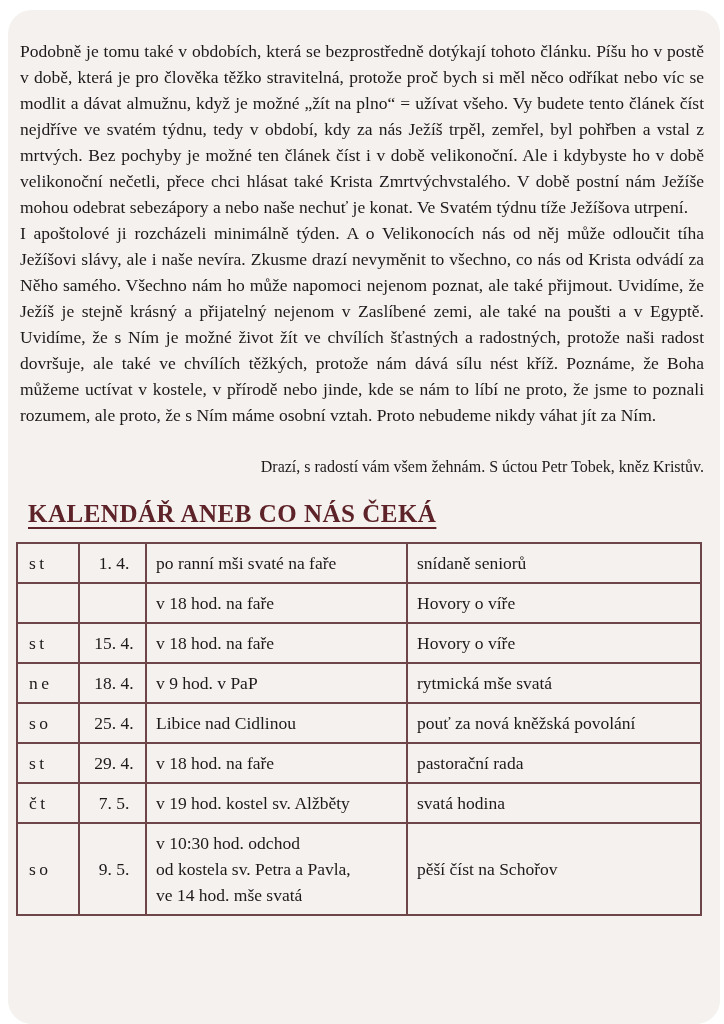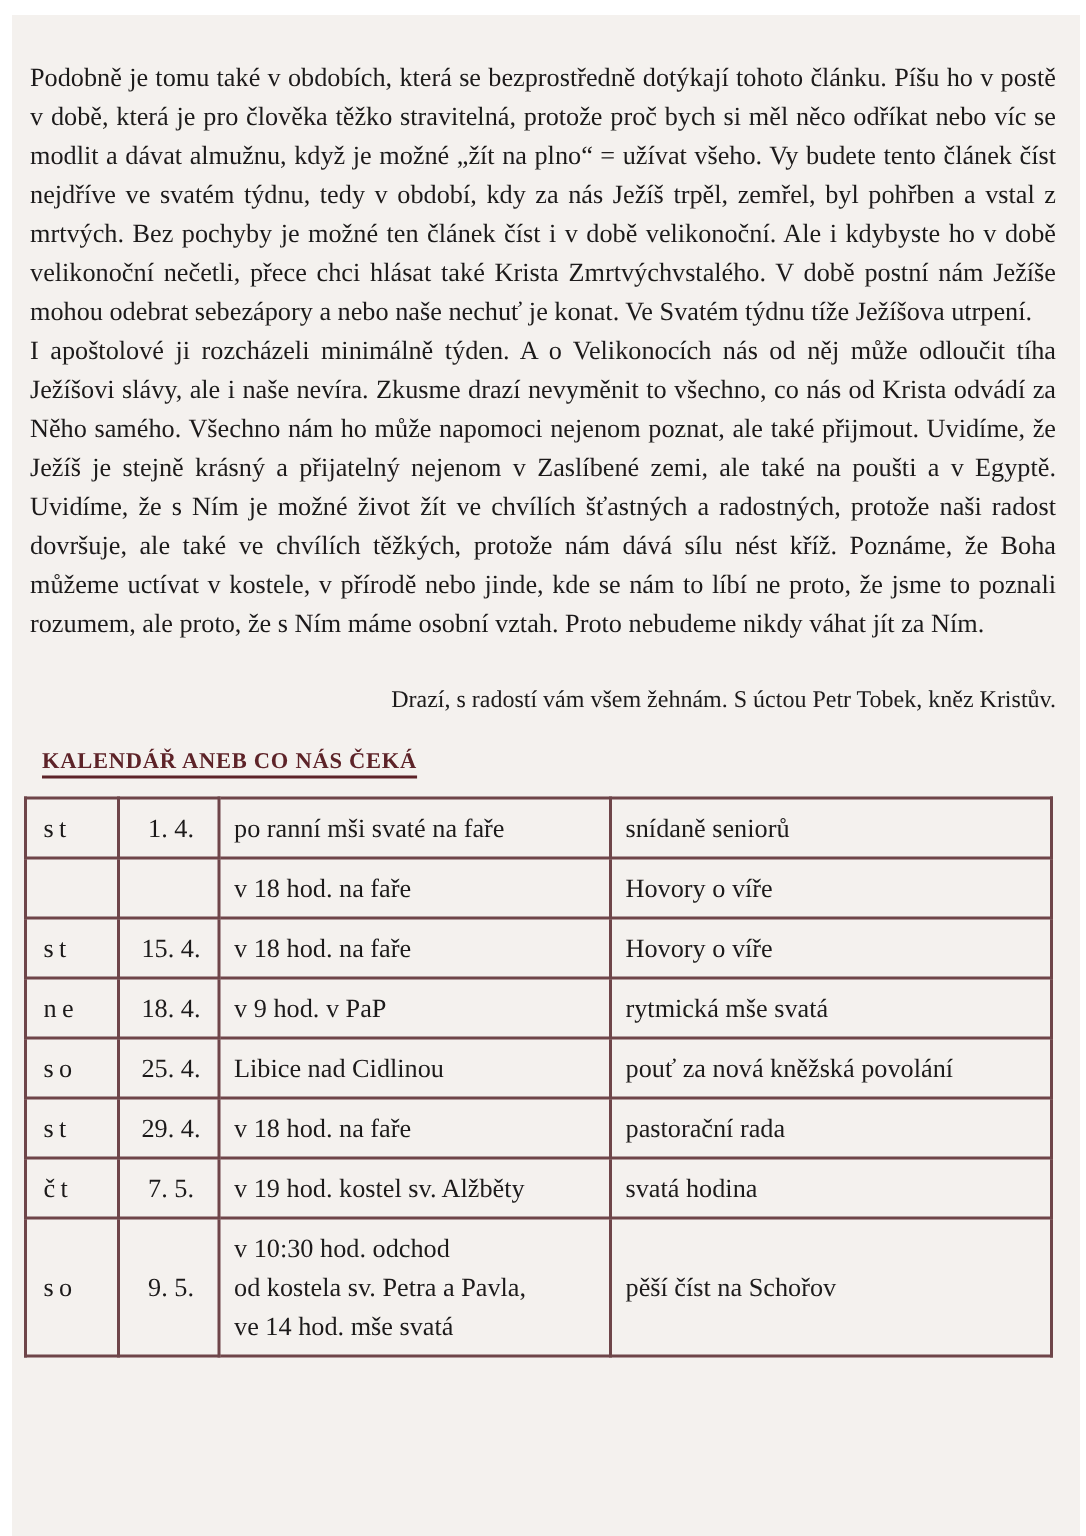--- a/index.html
+++ b/index.html
@@ -13,41 +13,42 @@
     width: 724px;
     height: 1024px;
     background: #ffffff;
     overflow: hidden;
     font-family: "Liberation Serif", serif;
   }
   .page {
     position: absolute;
     top: 10px; left: 8px; right: 4px; bottom: 0;
     background: var(--page-bg);
+    border-radius: 24px;
   }
   .content {
     padding: 28px 16px 0 12px;
     color: var(--ink);
   }
   .body-text {
     font-size: 17.5px;
     line-height: 26px;
     text-align: justify;
     color: var(--ink);
   }
   .signature {
     margin-top: 26px;
     font-size: 16px;
     line-height: 26px;
     text-align: right;
     color: var(--ink);
   }
   .calendar-heading {
     margin: 20px 0 14px 8px;
-    font-size: 15px;
+    font-size: 25px;
     font-weight: bold;
     letter-spacing: 0.5px;
     color: var(--accent);
     text-decoration: underline;
     text-decoration-thickness: 2px;
     text-underline-offset: 5px;
     display: inline-block;
   }
   .calendar-table {
     border-collapse: collapse;

